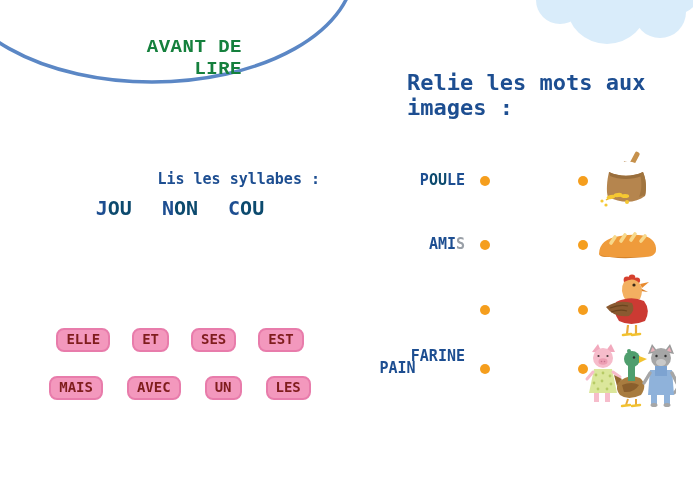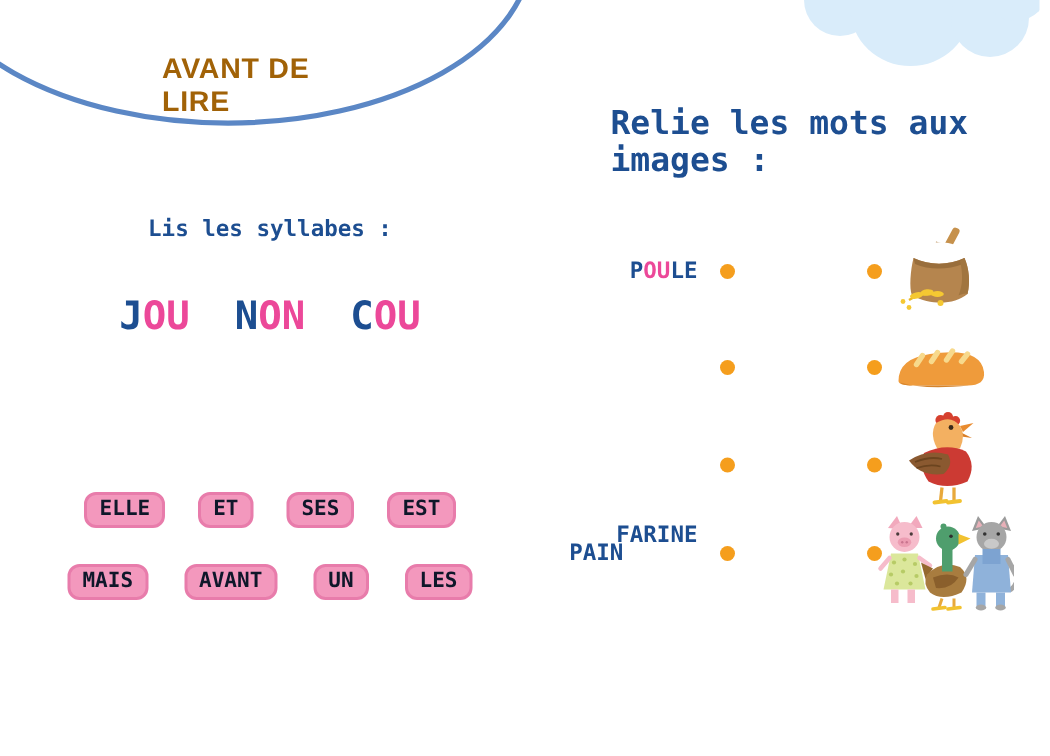--- a/index.html
+++ b/index.html
@@ -3,43 +3,43 @@
 <meta charset="utf-8">
 <style>
   html,body{margin:0;padding:0;background:#fff;}
   .page{position:relative;width:700px;height:504px;background:#ffffff;overflow:hidden;
         font-family:"DejaVu Sans Mono",monospace;}
 
   
   .arc-svg{position:absolute;left:0;top:0;}
   .cloud-svg{position:absolute;left:535px;top:0;}
 
-  .page-title{position:absolute;left:108px;top:36px;width:134px;text-align:left;
-    font-family:Liberation Sans, sans-serif;font-weight:bold;font-size:19px;
-    letter-spacing:0.5px;color:#a16207;}
+  .page-title{position:absolute;left:108px;top:36px;width:134px;text-align:right;
+    font-family:Liberation Mono, monospace;font-weight:bold;font-size:19px;
+    letter-spacing:0.5px;color:#15803d;}
 
   .mono{font-weight:bold;color:#1d4e91;}
   .c-blue{color:#1d4e91;}
-  .c-green{color:#ec4899;}
+  .c-green{color:#0c4a6e;}
   .c-gray{color:#9aa0a8;}
 
   .relie-title{position:absolute;left:407px;top:70px;font-size:22px;}
 
-  .sec-title{position:absolute;left:40px;width:280px;text-align:center;font-size:15px;}
+  .sec-title{position:absolute;left:40px;width:280px;text-align:right;font-size:15px;margin-top:27px;}
   .lis-title{top:143px;}
   .outils-title{top:275px;}
 
   .syll-row{position:absolute;left:40px;top:196px;width:280px;display:flex;
-    justify-content:center;gap:30px;font-size:26px;font-weight:bold;}
+    justify-content:center;gap:30px;font-size:20px;font-weight:bold;}
 
   .pill-row{position:absolute;left:40px;width:280px;display:flex;justify-content:center;}
   .pill-row-1{top:328px;gap:22px;}
   .pill-row-2{top:376px;gap:24px;text-align:center;}
   .pill{display:inline-block;background:#f398bd;border:2px solid #e87cab;border-radius:8px;
-    padding:1px 8px 2px 8px;font-size:14px;font-weight:bold;color:#0f172a;line-height:17px;}
+    padding:1px 8px 2px 8px;font-size:14px;font-weight:bold;color:#7f1d1d;line-height:17px;}
 
   .match-word{position:absolute;left:330px;width:135px;text-align:right;
     font-size:15px;font-weight:bold;line-height:15px;}
   .mw-0{top:173px;} .mw-1{top:237px;} .mw-2{top:302px;margin-top:47px;} .mw-3{top:361px;text-align:center;}
 
   .dot{position:absolute;width:10px;height:10px;border-radius:50%;background:#f59e1d;}
   .da{left:480px;} .db{left:578px;}
   .dr-0{top:176px;} .dr-1{top:240px;} .dr-2{top:305px;} .dr-3{top:364px;}
 
   .img{position:absolute;}
@@ -80,26 +80,27 @@
 
 
   <div class="pill-row pill-row-1">
     <span class="pill">ELLE</span>
     <span class="pill">ET</span>
     <span class="pill">SES</span>
     <span class="pill">EST</span>
   </div>
   <div class="pill-row pill-row-2">
     <span class="pill">MAIS</span>
-    <span class="pill">AVANT</span>
+    <span class="pill">AVEC</span>
     <span class="pill">UN</span>
     <span class="pill">LES</span>
   </div>
 
   <div class="match-word mw-0"><span class="c-blue">P</span><span class="c-green">OU</span><span class="c-blue">LE</span></div>
+  <div class="match-word mw-1"><span class="c-blue">AMI</span><span class="c-gray">S</span></div>
   <div class="match-word mw-2"><span class="c-blue">FARINE</span></div>
   <div class="match-word mw-3"><span class="c-blue">PAIN</span></div>
 
   <span class="dot da dr-0"></span>
   <span class="dot db dr-0"></span>
   <span class="dot da dr-1"></span>
   <span class="dot db dr-1"></span>
   <span class="dot da dr-2"></span>
   <span class="dot db dr-2"></span>
   <span class="dot da dr-3"></span>

